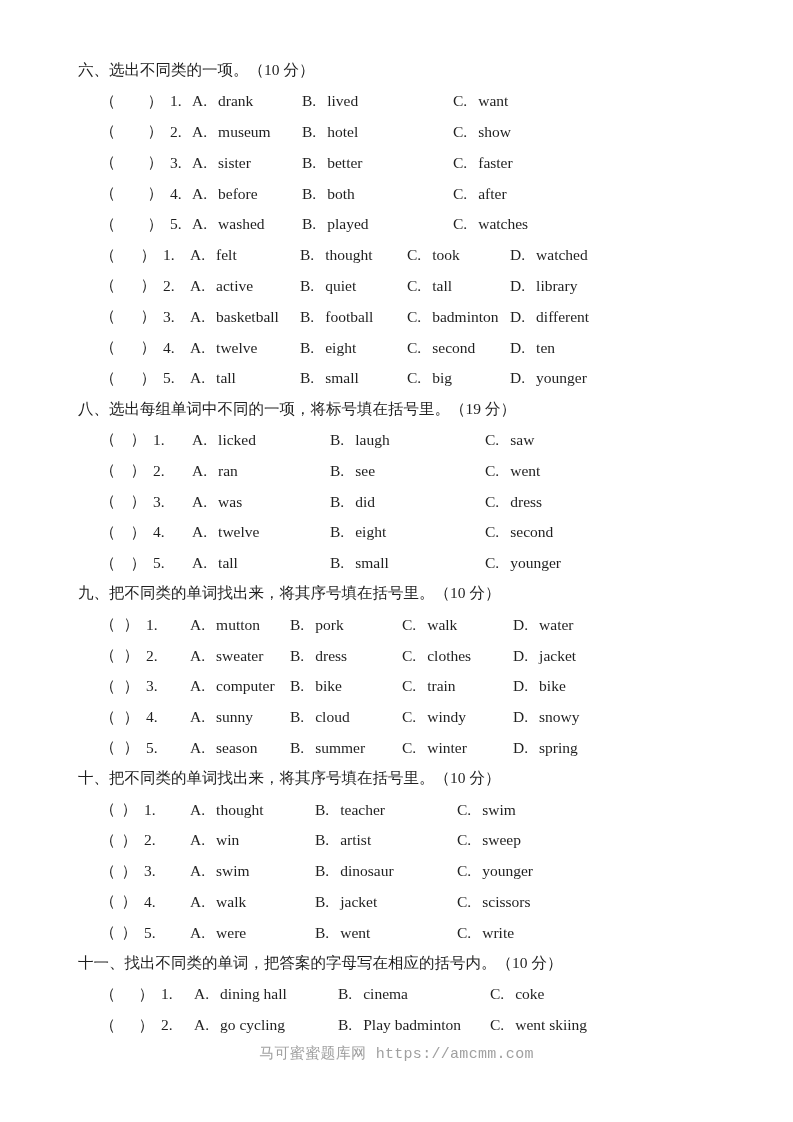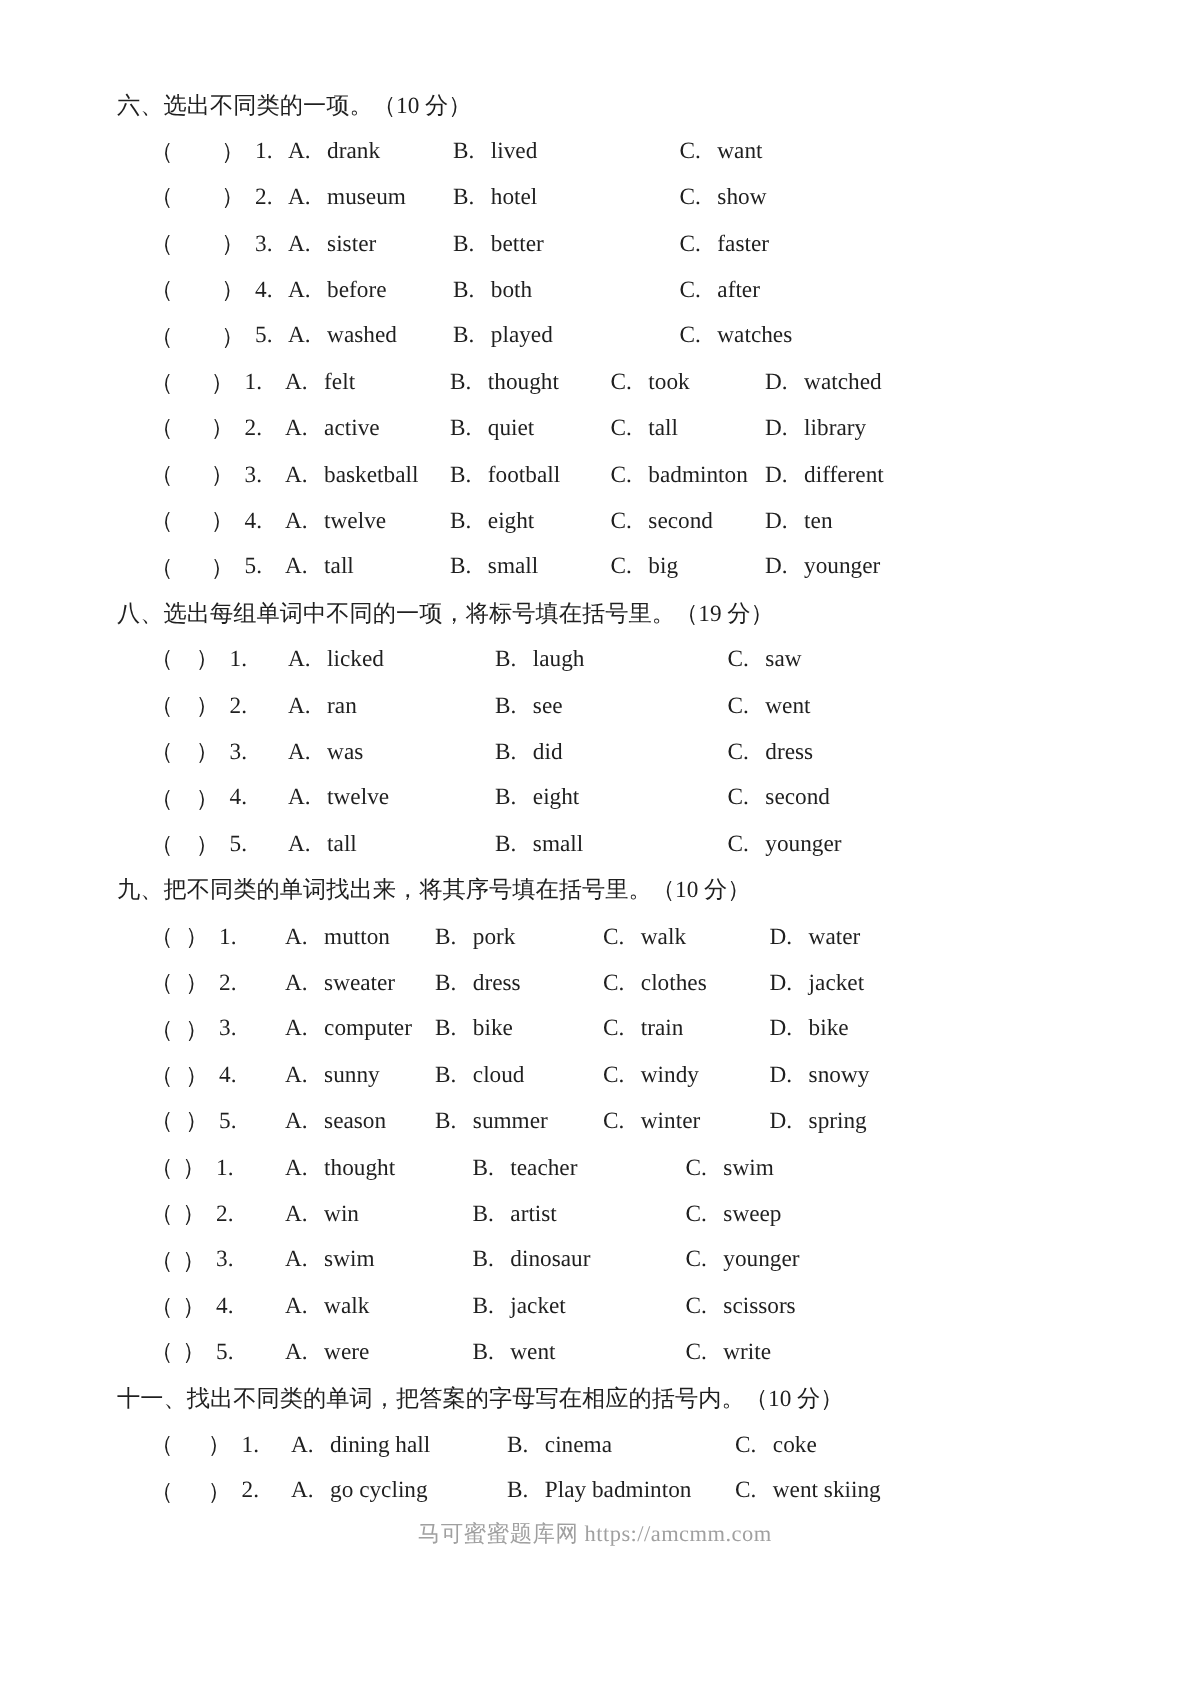--- a/index.html
+++ b/index.html
@@ -41,21 +41,21 @@
   .s1 .psp{width:25px;}
   .s2 .psp{width:15px;}
   .s3 .psp{width:8px;}
   .s4 .psp{width:6px;}
   .s5 .psp{width:23px;}
   .n{margin-left:7px;}
   .k{margin-right:11px;}
   .footer{
     height:26px;
     display:flex;justify-content:center;align-items:center;
-    font-family:Liberation Serif, serif;
+    font-family:Liberation Mono, monospace;
     font-size:15px;
     color:#a0a0a0;
     letter-spacing:0.3px;
   }
 </style>
 </head>
 <body>
 
 <div class="page">
   <div id="sections">
@@ -495,20 +495,21 @@
         </div>
         <div class="cell">
           <span class="k">C.</span>
           <span class="v">winter</span>
         </div>
         <div class="cell">
           <span class="k">D.</span>
           <span class="v">spring</span>
         </div>
       </div>
+      <div class="title">十、把不同类的单词找出来，将其序号填在括号里。（10 分）</div>
       <div class="row s4">
         <div class="cell label">
           <span>（</span>
           <span class="psp"></span>
           <span>）</span>
           <span class="n">1.</span>
         </div>
         <div class="cell">
           <span class="k">A.</span>
           <span class="v">thought</span>

